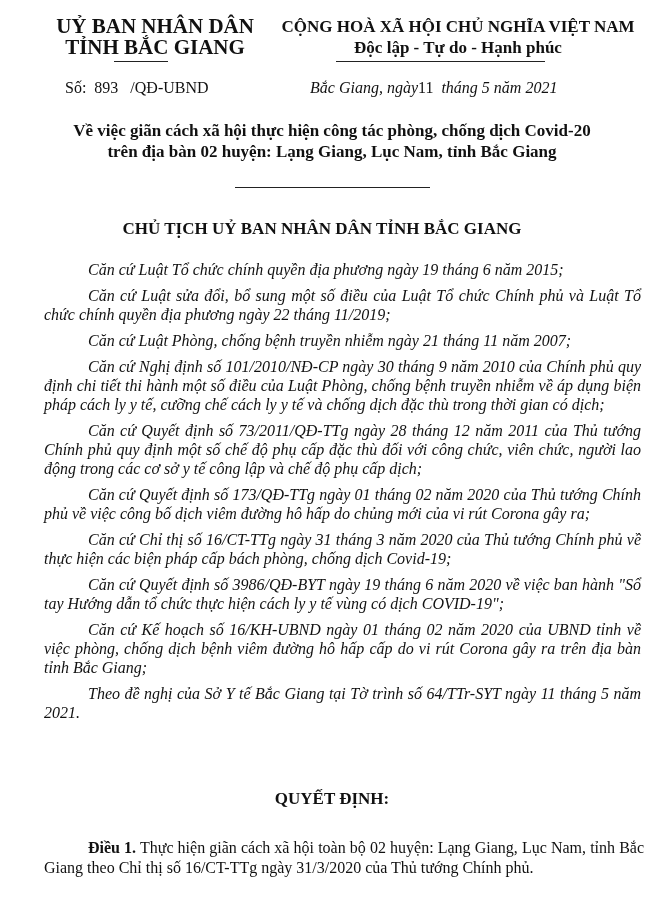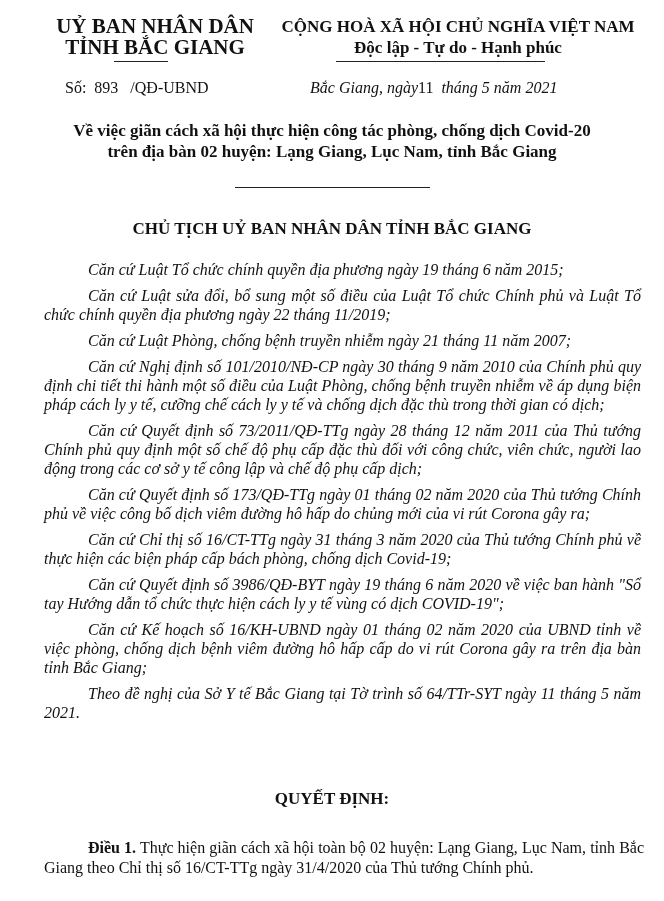--- a/index.html
+++ b/index.html
@@ -90,21 +90,21 @@
     .rule-title {
       position: absolute;
       left: 235px;
       top: 187px;
       width: 195px;
       height: 1px;
       background: #222;
     }
     .chairman {
       position: absolute;
-      left: 30px;
+      left: 20px;
       top: 218px;
       width: 604px;
       text-align: center;
       font-weight: bold;
       font-size: 17px;
       line-height: 21px;
     }
 
     .body {
       position: absolute;
@@ -179,15 +179,15 @@
     <p class="para">Căn cứ Quyết định số 73/2011/QĐ-TTg ngày 28 tháng 12 năm 2011 của Thủ tướng Chính phủ quy định một số chế độ phụ cấp đặc thù đối với công chức, viên chức, người lao động trong các cơ sở y tế công lập và chế độ phụ cấp dịch;</p>
     <p class="para">Căn cứ Quyết định số 173/QĐ-TTg ngày 01 tháng 02 năm 2020 của Thủ tướng Chính phủ về việc công bố dịch viêm đường hô hấp do chủng mới của vi rút Corona gây ra;</p>
     <p class="para">Căn cứ Chỉ thị số 16/CT-TTg ngày 31 tháng 3 năm 2020 của Thủ tướng Chính phủ về thực hiện các biện pháp cấp bách phòng, chống dịch Covid-19;</p>
     <p class="para">Căn cứ Quyết định số 3986/QĐ-BYT ngày 19 tháng 6 năm 2020 về việc ban hành "Sổ tay Hướng dẫn tổ chức thực hiện cách ly y tế vùng có dịch COVID-19";</p>
     <p class="para">Căn cứ Kế hoạch số 16/KH-UBND ngày 01 tháng 02 năm 2020 của UBND tỉnh về việc phòng, chống dịch bệnh viêm đường hô hấp cấp do vi rút Corona gây ra trên địa bàn tỉnh Bắc Giang;</p>
     <p class="para">Theo đề nghị của Sở Y tế Bắc Giang tại Tờ trình số 64/TTr-SYT ngày 11 tháng 5 năm 2021.</p>
   </div>
 
   <div class="decide">QUYẾT ĐỊNH:</div>
 
-  <div class="article"><b>Điều 1.</b><span> Thực hiện giãn cách xã hội toàn bộ 02 huyện: Lạng Giang, Lục Nam, tỉnh Bắc Giang theo Chỉ thị số 16/CT-TTg ngày 31/4/2020 của Thủ tướng Chính phủ.</span></div>
+  <div class="article"><b>Điều 1.</b><span> Thực hiện giãn cách xã hội toàn bộ 02 huyện: Lạng Giang, Lục Nam, tỉnh Bắc Giang theo Chỉ thị số 16/CT-TTg ngày 31/3/2020 của Thủ tướng Chính phủ.</span></div>
 
 </div>
 
 </body></html>

